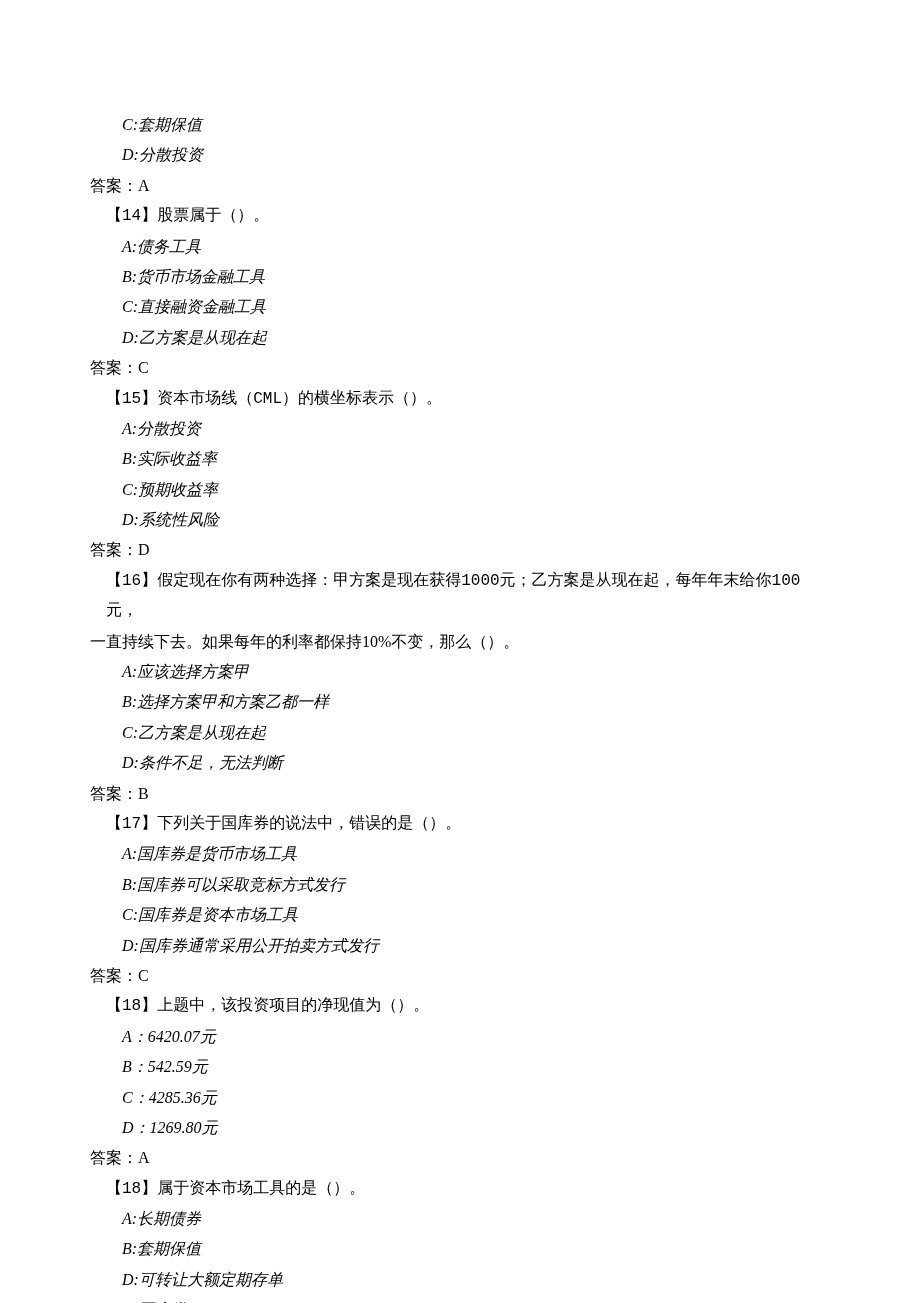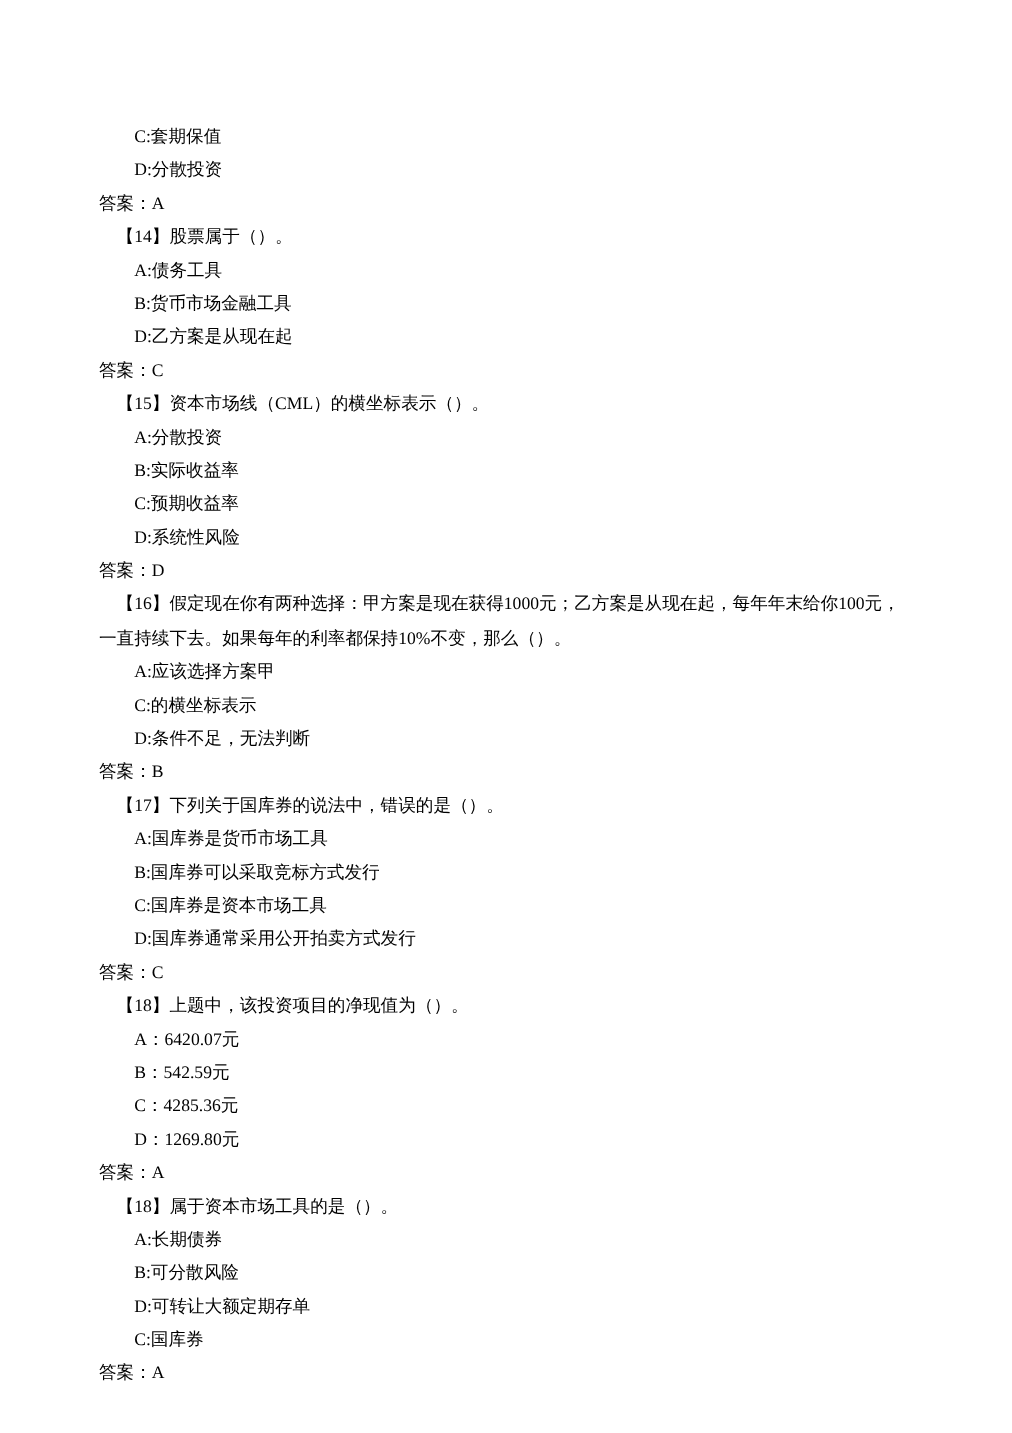--- a/index.html
+++ b/index.html
@@ -12,78 +12,82 @@
     line-height: 1.9;
   }
   .page {
     width: 920px;
     min-height: 1303px;
     padding: 110px 90px 60px 90px;
     box-sizing: border-box;
   }
   .indent {
     padding-left: 2em;
+    font-style: italic;
   }
   .answer {
     padding-left: 0;
   }
   .question {
     padding-left: 1em;
     text-indent: 0;
+    font-family: Liberation Mono, monospace;
   }
   .q16-wrap {
     text-indent: 0;
   }
   .q16-line2 {
     padding-left: 0;
   }
 </style>
 </head>
 <body>
 
 <div class="page">
 
   <div class="indent">C:套期保值</div>
   <div class="indent">D:分散投资</div>
   <div class="answer">答案：A</div>
 
   <div class="question">【14】股票属于（）。</div>
   <div class="indent">A:债务工具</div>
   <div class="indent">B:货币市场金融工具</div>
+  <div class="indent">C:直接融资金融工具</div>
   <div class="indent">D:乙方案是从现在起</div>
   <div class="answer">答案：C</div>
 
   <div class="question">【15】资本市场线（CML）的横坐标表示（）。</div>
   <div class="indent">A:分散投资</div>
   <div class="indent">B:实际收益率</div>
   <div class="indent">C:预期收益率</div>
   <div class="indent">D:系统性风险</div>
   <div class="answer">答案：D</div>
 
   <div class="question q16-wrap">【16】假定现在你有两种选择：甲方案是现在获得1000元；乙方案是从现在起，每年年末给你100元，</div>
   <div class="q16-line2">一直持续下去。如果每年的利率都保持10%不变，那么（）。</div>
   <div class="indent">A:应该选择方案甲</div>
-  <div class="indent">C:的横坐标表示</div>
+  <div class="indent">B:选择方案甲和方案乙都一样</div>
+  <div class="indent">C:乙方案是从现在起</div>
   <div class="indent">D:条件不足，无法判断</div>
   <div class="answer">答案：B</div>
 
   <div class="question">【17】下列关于国库券的说法中，错误的是（）。</div>
   <div class="indent">A:国库券是货币市场工具</div>
   <div class="indent">B:国库券可以采取竞标方式发行</div>
   <div class="indent">C:国库券是资本市场工具</div>
   <div class="indent">D:国库券通常采用公开拍卖方式发行</div>
   <div class="answer">答案：C</div>
 
   <div class="question">【18】上题中，该投资项目的净现值为（）。</div>
   <div class="indent">A：6420.07元</div>
   <div class="indent">B：542.59元</div>
   <div class="indent">C：4285.36元</div>
   <div class="indent">D：1269.80元</div>
   <div class="answer">答案：A</div>
 
   <div class="question">【18】属于资本市场工具的是（）。</div>
   <div class="indent">A:长期债券</div>
-  <div class="indent">B:可分散风险</div>
+  <div class="indent">B:套期保值</div>
   <div class="indent">D:可转让大额定期存单</div>
   <div class="indent">C:国库券</div>
   <div class="answer">答案：A</div>
 
 </div>
 
 </body></html>

